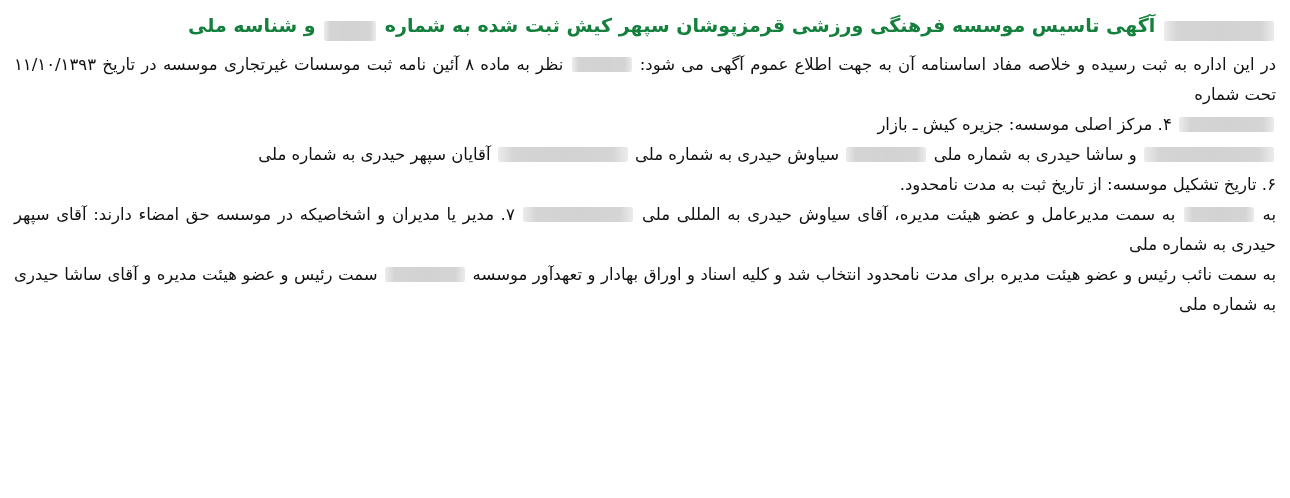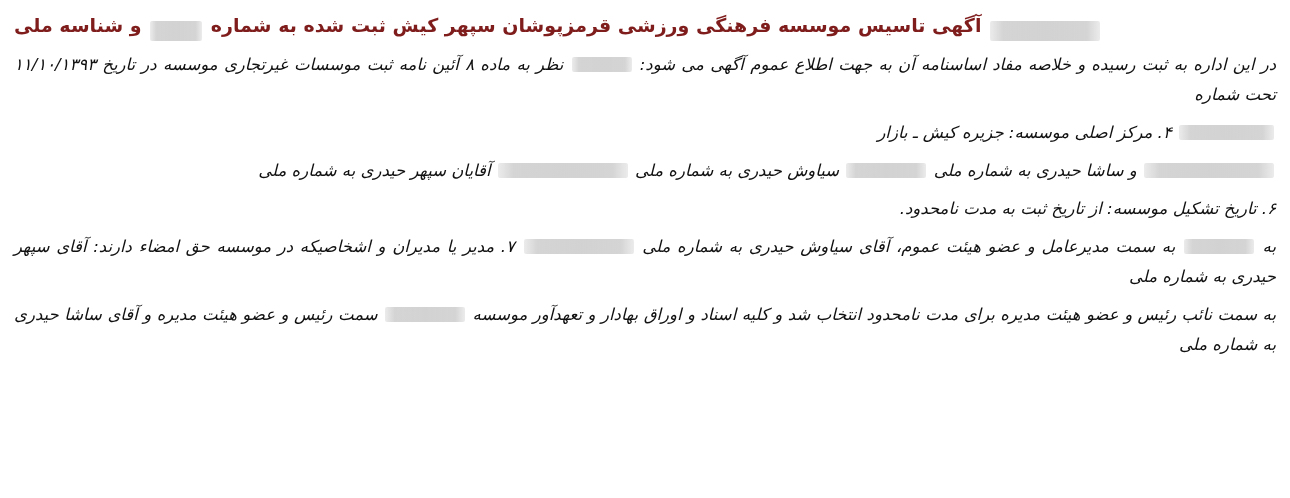--- a/index.html
+++ b/index.html
@@ -15,43 +15,42 @@
     overflow: hidden;
   }
   .page {
     position: relative;
     width: 1290px;
     height: 498px;
     box-sizing: border-box;
     padding: 6px 14px 0 14px;
   }
   .title {
-    text-align: left;
+    text-align: right;
     font-weight: bold;
     font-size: 19px;
     line-height: 30px;
-    color: #7f1d1d;
+    color: #15803d;
     margin: 4px 0 10px 0;
     direction: rtl;
   }
   .title .redacted {
     display: inline-block;
     vertical-align: middle;
   }
   .body-text {
     font-size: 16.5px;
     line-height: 30px;
     color: #111;
     direction: rtl;
     text-align: right;
   }
   p.line {
-    margin: 8px 0 0 0;
+    margin: 0 0 0 0;
     padding: 0;
-    font-style: italic;
   }
   p.just {
     text-align: justify;
     text-align-last: right;
   }
   .redacted {
     display: inline-block;
     height: 15px;
     border-radius: 2px;
     background: linear-gradient(90deg, rgba(200,200,200,0.35) 0%, rgba(205,205,205,0.85) 12%, rgba(208,208,208,0.95) 50%, rgba(205,205,205,0.85) 88%, rgba(200,200,200,0.35) 100%);
@@ -106,21 +105,21 @@
       <span>سیاوش حیدری به شماره ملی</span>
       <span class="redacted w130"></span>
       <span>آقایان سپهر حیدری به شماره ملی</span>
     </p>
 
     <p class="line">۶. تاریخ تشکیل موسسه: از تاریخ ثبت به مدت نامحدود.</p>
 
     <p class="line just">
       <span>به</span>
       <span class="redacted w70"></span>
-      <span>به سمت مدیرعامل و عضو هیئت عموم، آقای سیاوش حیدری به شماره ملی</span>
+      <span>به سمت مدیرعامل و عضو هیئت مدیره، آقای سیاوش حیدری به المللی ملی</span>
       <span class="redacted w110"></span>
       <span>۷. مدیر یا مدیران و اشخاصیکه در موسسه حق امضاء دارند: آقای سپهر حیدری به شماره ملی</span>
     </p>
 
     <p class="line just">
       <span>به سمت نائب رئیس و عضو هیئت مدیره برای مدت نامحدود انتخاب شد و کلیه اسناد و اوراق بهادار و تعهدآور موسسه</span>
       <span class="redacted w80"></span>
       <span>سمت رئیس و عضو هیئت مدیره و آقای ساشا حیدری به شماره ملی</span>
     </p>
 

